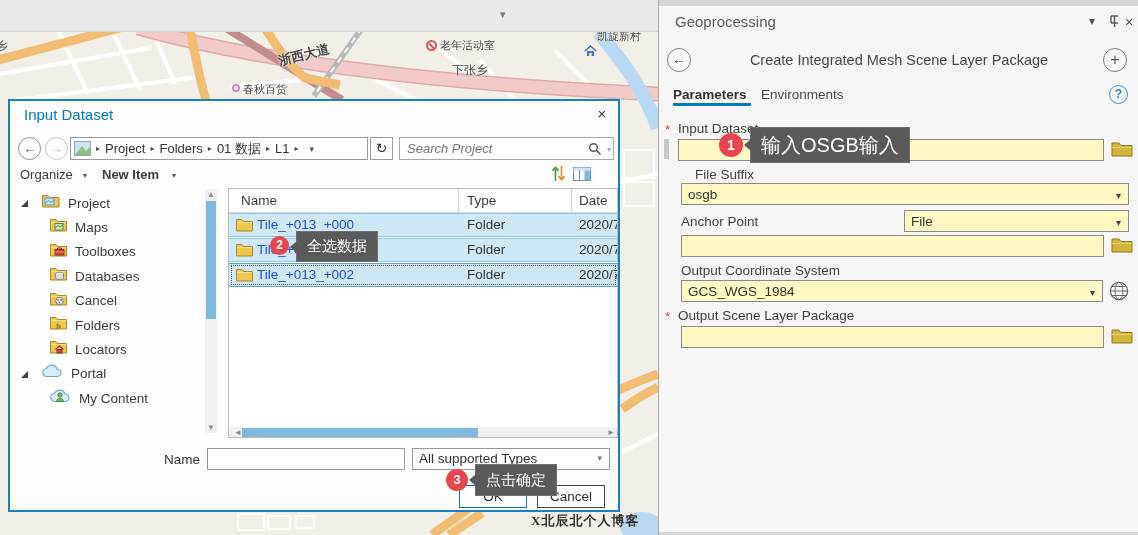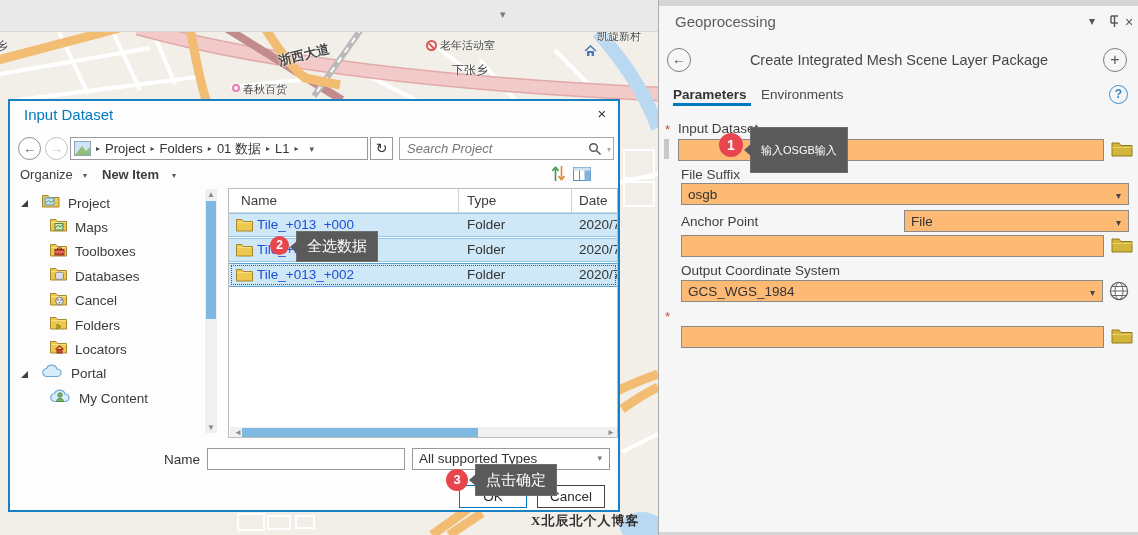--- a/index.html
+++ b/index.html
@@ -23,21 +23,21 @@
   #panel-botstrip { left:0; top:532px; width:479px; height:3px; background:#d5d5d5; }
   #panel-title { left:16px; top:13px; font-size:15px; color:#5c5c5c; }
   .p-hdr-ico { position:absolute; top:14px; color:#555; font-size:12px; cursor:pointer; }
   #tool-back, #tool-add { position:absolute; top:48px; width:24px; height:24px; border:1.5px solid #7d7d7d; border-radius:50%; color:#555; font-size:14px; text-align:center; line-height:21px; background:#f6f6f6; }
   #tool-title { left:44px; top:52px; width:392px; text-align:center; font-size:14.5px; color:#474747; }
   .tab { position:absolute; top:87px; font-size:13.5px; color:#4a4a4a; cursor:pointer; }
   #tab-underline { left:14px; top:103px; width:78px; height:3px; }
   #help-circle { left:450px; top:85px; width:19px; height:19px; border:1.5px solid #3b8fd4; border-radius:50%; color:#2e86cc; font-weight:bold; font-size:12px; text-align:center; line-height:17px; }
   .f-label { position:absolute; font-size:13.5px; color:#3f3f3f; white-space:nowrap; }
   .f-req { position:absolute; color:#c94f38; font-size:13.5px; }
-  .f-field { position:absolute; background:#fdba74; border:1px solid #8a8a8a; font-size:13.5px; color:#333; padding:2px 6px; line-height:17px; }
+  .f-field { position:absolute; background:#fef9c3; border:1px solid #8a8a8a; font-size:13.5px; color:#333; padding:2px 6px; line-height:17px; }
   .f-combo::after { content:"▾"; position:absolute; right:7px; top:3px; font-size:10px; color:#444; }
   .f-browse { position:absolute; width:24px; height:20px; }
   #ds-handle { left:5px; top:139px; width:5px; height:20px; background:#c8c8c8; }
 
   
   #dialog { left:8px; top:99px; width:612px; height:413px; background:#fdfdfd; border:2px solid #1a80c4; }
   #dlg-title { left:14px; top:5px; font-size:15px; color:#0079c1; }
   #dlg-close { left:582px; top:4px; width:20px; height:20px; color:#333; font-size:15px; text-align:center; cursor:pointer; }
   .nav-circle { position:absolute; top:36px; width:23px; height:23px; border:1px solid #8f8f8f; border-radius:50%; color:#555; font-size:13px; text-align:center; line-height:21px; background:#fff; }
   .nav-circle.disabled { border-color:#c3c3c3; color:#c3c3c3; }
@@ -184,40 +184,41 @@
 
   <span class="f-req" style="left:6px; top:122px;">*</span>
   <span class="f-label" style="left:19px; top:121px;">Input Dataset</span>
   <div id="ds-handle" class="abs"></div>
   <div class="f-field" style="left:19px; top:139px; width:426px; height:22px;"></div>
   <span class="f-browse" style="left:452px; top:141px;"><svg width="22" height="16" viewBox="0 0 22 16">
         <path d="M1,2 h7 l2,2.5 h11 v10.5 h-20z" fill="#d4b53c" stroke="#8f7a1e"></path>
         <path d="M1,6.5 h20" stroke="#e7d06a"></path>
       </svg></span>
 
-  <span class="f-label" style="left:22px; top:167px;">File Suffix</span>
+  <span class="f-label" style="left:36px; top:167px;">File Suffix</span>
   <div class="f-field f-combo" style="left:22px; top:183px; width:448px; height:22px;">osgb</div>
 
   <span class="f-label" style="left:22px; top:214px;">Anchor Point</span>
   <div class="f-field f-combo" style="left:245px; top:210px; width:225px; height:22px;">File</div>
   <div class="f-field" style="left:22px; top:235px; width:423px; height:22px;"></div>
   <span class="f-browse" style="left:452px; top:237px;"><svg width="22" height="16" viewBox="0 0 22 16">
         <path d="M1,2 h7 l2,2.5 h11 v10.5 h-20z" fill="#d4b53c" stroke="#8f7a1e"></path>
         <path d="M1,6.5 h20" stroke="#e7d06a"></path>
       </svg></span>
 
   <span class="f-label" style="left:22px; top:263px;">Output Coordinate System</span>
   <div class="f-field f-combo" style="left:22px; top:280px; width:422px; height:22px;">GCS_WGS_1984</div>
   <svg class="abs" style="left:450px; top:281px;" width="20" height="20">
     <circle cx="10" cy="10" r="8.6" fill="#fff" stroke="#666" stroke-width="1.3"></circle>
     <ellipse cx="10" cy="10" rx="4" ry="8.6" fill="none" stroke="#666"></ellipse>
     <path d="M1.4,10 h17.2 M2.6,5.5 h14.8 M2.6,14.5 h14.8" stroke="#666" fill="none"></path>
   </svg>
 
   <span class="f-req" style="left:6px; top:309px;">*</span>
+  <span class="f-label" style="left:19px; top:308px;">Output Scene Layer Package</span>
   <div class="f-field" style="left:22px; top:326px; width:423px; height:22px;"></div>
   <span class="f-browse" style="left:452px; top:328px;"><svg width="22" height="16" viewBox="0 0 22 16">
         <path d="M1,2 h7 l2,2.5 h11 v10.5 h-20z" fill="#d4b53c" stroke="#8f7a1e"></path>
         <path d="M1,6.5 h20" stroke="#e7d06a"></path>
       </svg></span>
   <div id="panel-botstrip" class="abs"></div>
 </div>
 
 <div id="dialog" class="abs">
   <div id="dlg-title" class="abs">Input Dataset</div>
@@ -406,19 +407,19 @@
   </div>
 
   <div id="name-lbl" class="abs">Name</div>
   <div id="name-input" class="abs"></div>
   <div id="type-combo" class="abs">All supported Types</div>
   <div id="ok-btn" class="dlg-btn">OK</div>
   <div id="cancel-btn" class="dlg-btn">Cancel</div>
 </div>
 
 <div class="badge" style="left:719px; top:133px; width:24px; height:24px; font-size:14px; line-height:24px;">1</div>
-<div class="tip" style="left:750px; top:127px; height:46px; font-size:11px;">输入OSGB输入</div>
+<div class="tip" style="left:750px; top:127px; height:36px; font-size:20px;">输入OSGB输入</div>
 
 <div class="badge" style="left:270px; top:236px; width:19px; height:19px; font-size:12px; line-height:19px;">2</div>
 <div class="tip" style="left:296px; top:231px; height:31px; font-size:15px;">全选数据</div>
 
 <div class="badge" style="left:446px; top:469px; width:22px; height:22px; font-size:13px; line-height:22px;">3</div>
 <div class="tip" style="left:475px; top:464px; height:32px; font-size:15px;">点击确定</div>
 
 </body></html>

